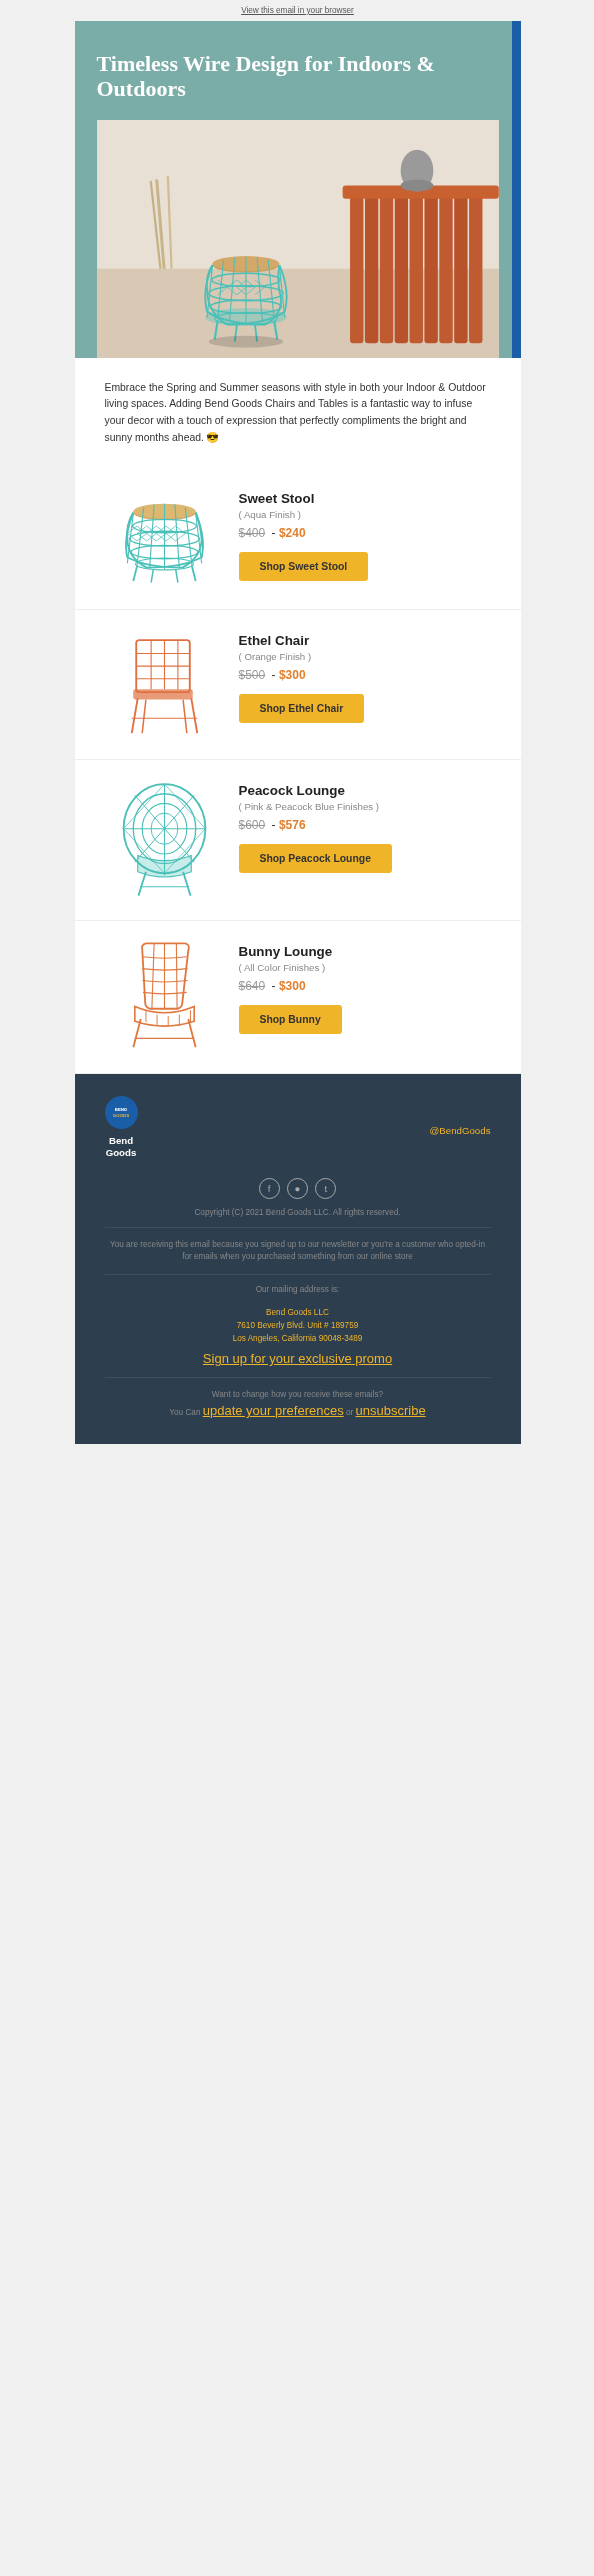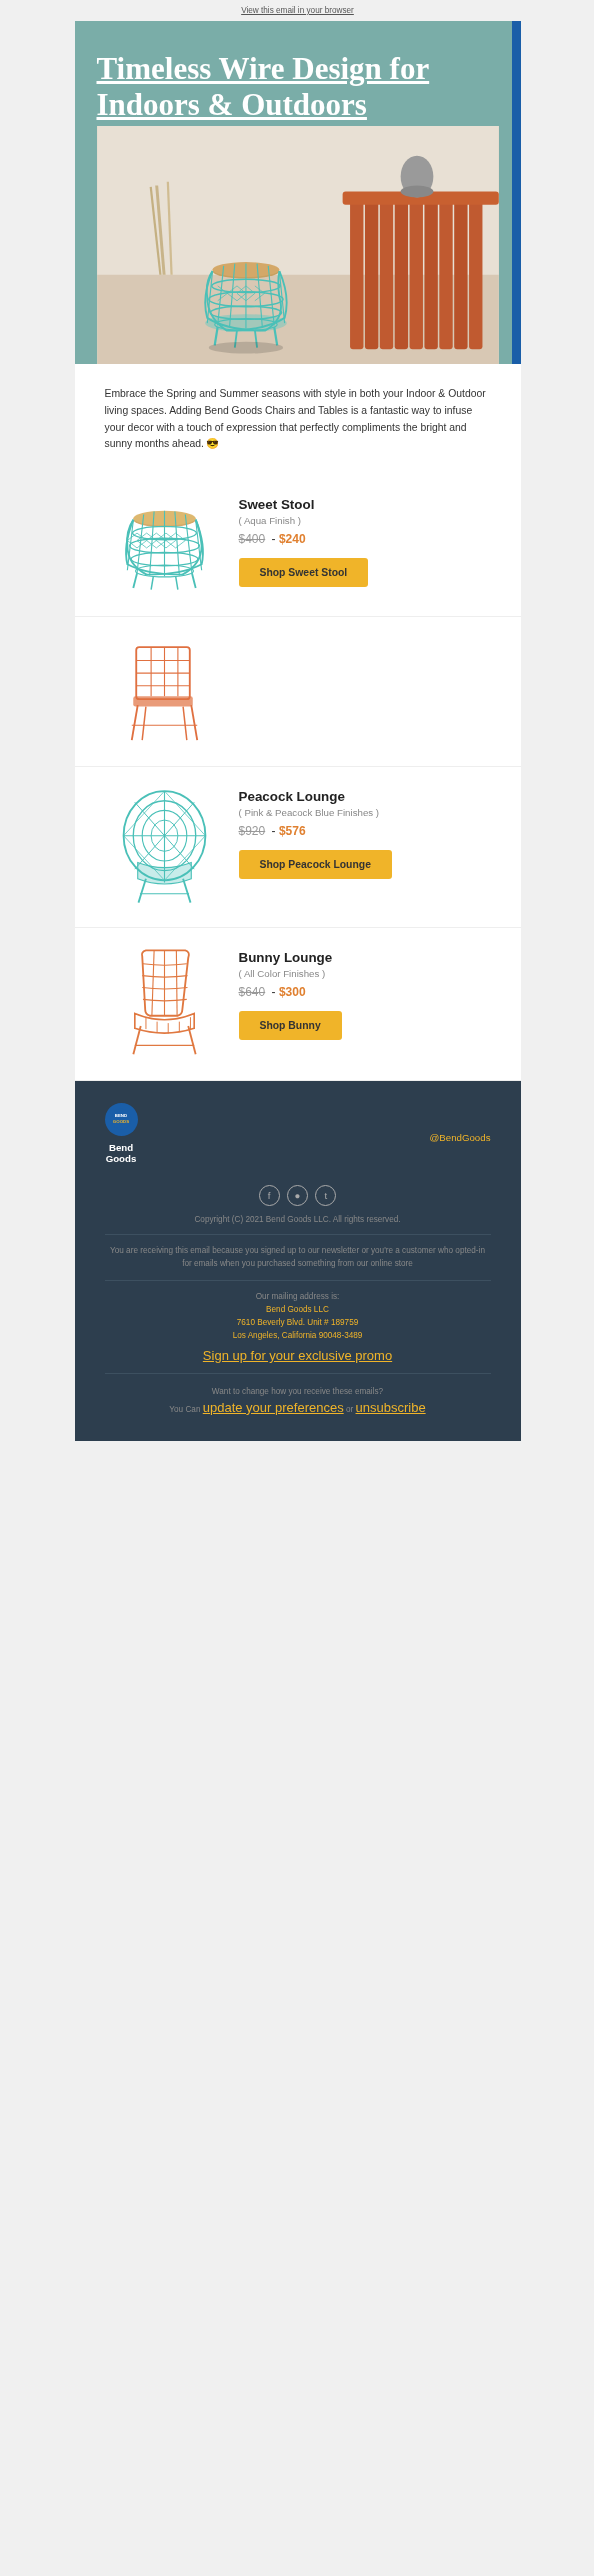--- a/index.html
+++ b/index.html
@@ -24,26 +24,25 @@
 
     
     .hero {
       background-color: #7aada8;
       position: relative;
       padding: 30px 22px 0 22px;
       overflow: hidden;
     }
     .hero-title {
       color: #ffffff;
-      font-size: 31px;
+      font-size: 22px;
       font-weight: bold;
       line-height: 1.15;
-      margin-bottom: 4px;
+      margin-bottom: 18px;
       font-family: Georgia, serif;
-      text-decoration: underline;
     }
     .hero-image-container {
       width: 100%;
       height: 238px;
       background: #c8dbd8;
       position: relative;
       overflow: hidden;
     }
     
     .hero-image-container svg {
@@ -195,21 +194,21 @@
     }
     .footer-notice {
       color: #888;
       font-size: 8.2px;
       line-height: 1.5;
       margin-bottom: 10.4px;
     }
     .footer-address-label {
       color: #888;
       font-size: 8.2px;
-      margin-bottom: 2px;
+      margin-bottom: 12px;
     }
     .footer-address {
       color: #f0b429;
       font-size: 8.2px;
       line-height: 1.6;
       margin-bottom: 6px;
     }
     .footer-link {
       color: #f0b429;
       text-decoration: underline;
@@ -367,20 +366,29 @@
         <line x1="98" y1="20" x2="98" y2="86" stroke="#e07040" stroke-width="1.5"></line>
 
         <line x1="44" y1="98" x2="36" y2="145" stroke="#e07040" stroke-width="2.5"></line>
         <line x1="116" y1="98" x2="124" y2="145" stroke="#e07040" stroke-width="2.5"></line>
         <line x1="55" y1="100" x2="50" y2="145" stroke="#e07040" stroke-width="2"></line>
         <line x1="105" y1="100" x2="110" y2="145" stroke="#e07040" stroke-width="2"></line>
 
         <line x1="36" y1="125" x2="124" y2="125" stroke="#e07040" stroke-width="1.5"></line>
       </svg>
     </div>
+    <div class="product-info">
+      <div class="product-name">Ethel Chair</div>
+      <div class="product-finish">( Orange Finish )</div>
+      <div class="product-price">
+        <span class="price-original">$500</span>
+        - <span class="price-sale">$300</span>
+      </div>
+      <button class="shop-button">Shop Ethel Chair</button>
+    </div>
   </div>
 
   <div class="product-section">
     <div class="product-image">
       <svg viewBox="0 0 160 165" width="119" height="123" xmlns="http://www.w3.org/2000/svg">
 
         <ellipse cx="80" cy="72" rx="55" ry="60" fill="none" stroke="#4ac0b8" stroke-width="2.5"></ellipse>
 
         <ellipse cx="80" cy="72" rx="42" ry="47" fill="none" stroke="#4ac0b8" stroke-width="1.8"></ellipse>
         <ellipse cx="80" cy="72" rx="30" ry="34" fill="none" stroke="#4ac0b8" stroke-width="1.5"></ellipse>
@@ -401,21 +409,21 @@
         <line x1="55" y1="130" x2="45" y2="162" stroke="#4ac0b8" stroke-width="2.5"></line>
         <line x1="105" y1="130" x2="115" y2="162" stroke="#4ac0b8" stroke-width="2.5"></line>
 
         <line x1="47" y1="150" x2="113" y2="150" stroke="#4ac0b8" stroke-width="1.5"></line>
       </svg>
     </div>
     <div class="product-info">
       <div class="product-name">Peacock Lounge</div>
       <div class="product-finish">( Pink &amp; Peacock Blue Finishes )</div>
       <div class="product-price">
-        <span class="price-original">$920</span>
+        <span class="price-original">$600</span>
         - <span class="price-sale">$576</span>
       </div>
       <button class="shop-button">Shop Peacock Lounge</button>
     </div>
   </div>
 
   <div class="product-section">
     <div class="product-image">
       <svg viewBox="0 0 160 155" width="119" height="115" xmlns="http://www.w3.org/2000/svg">
 

